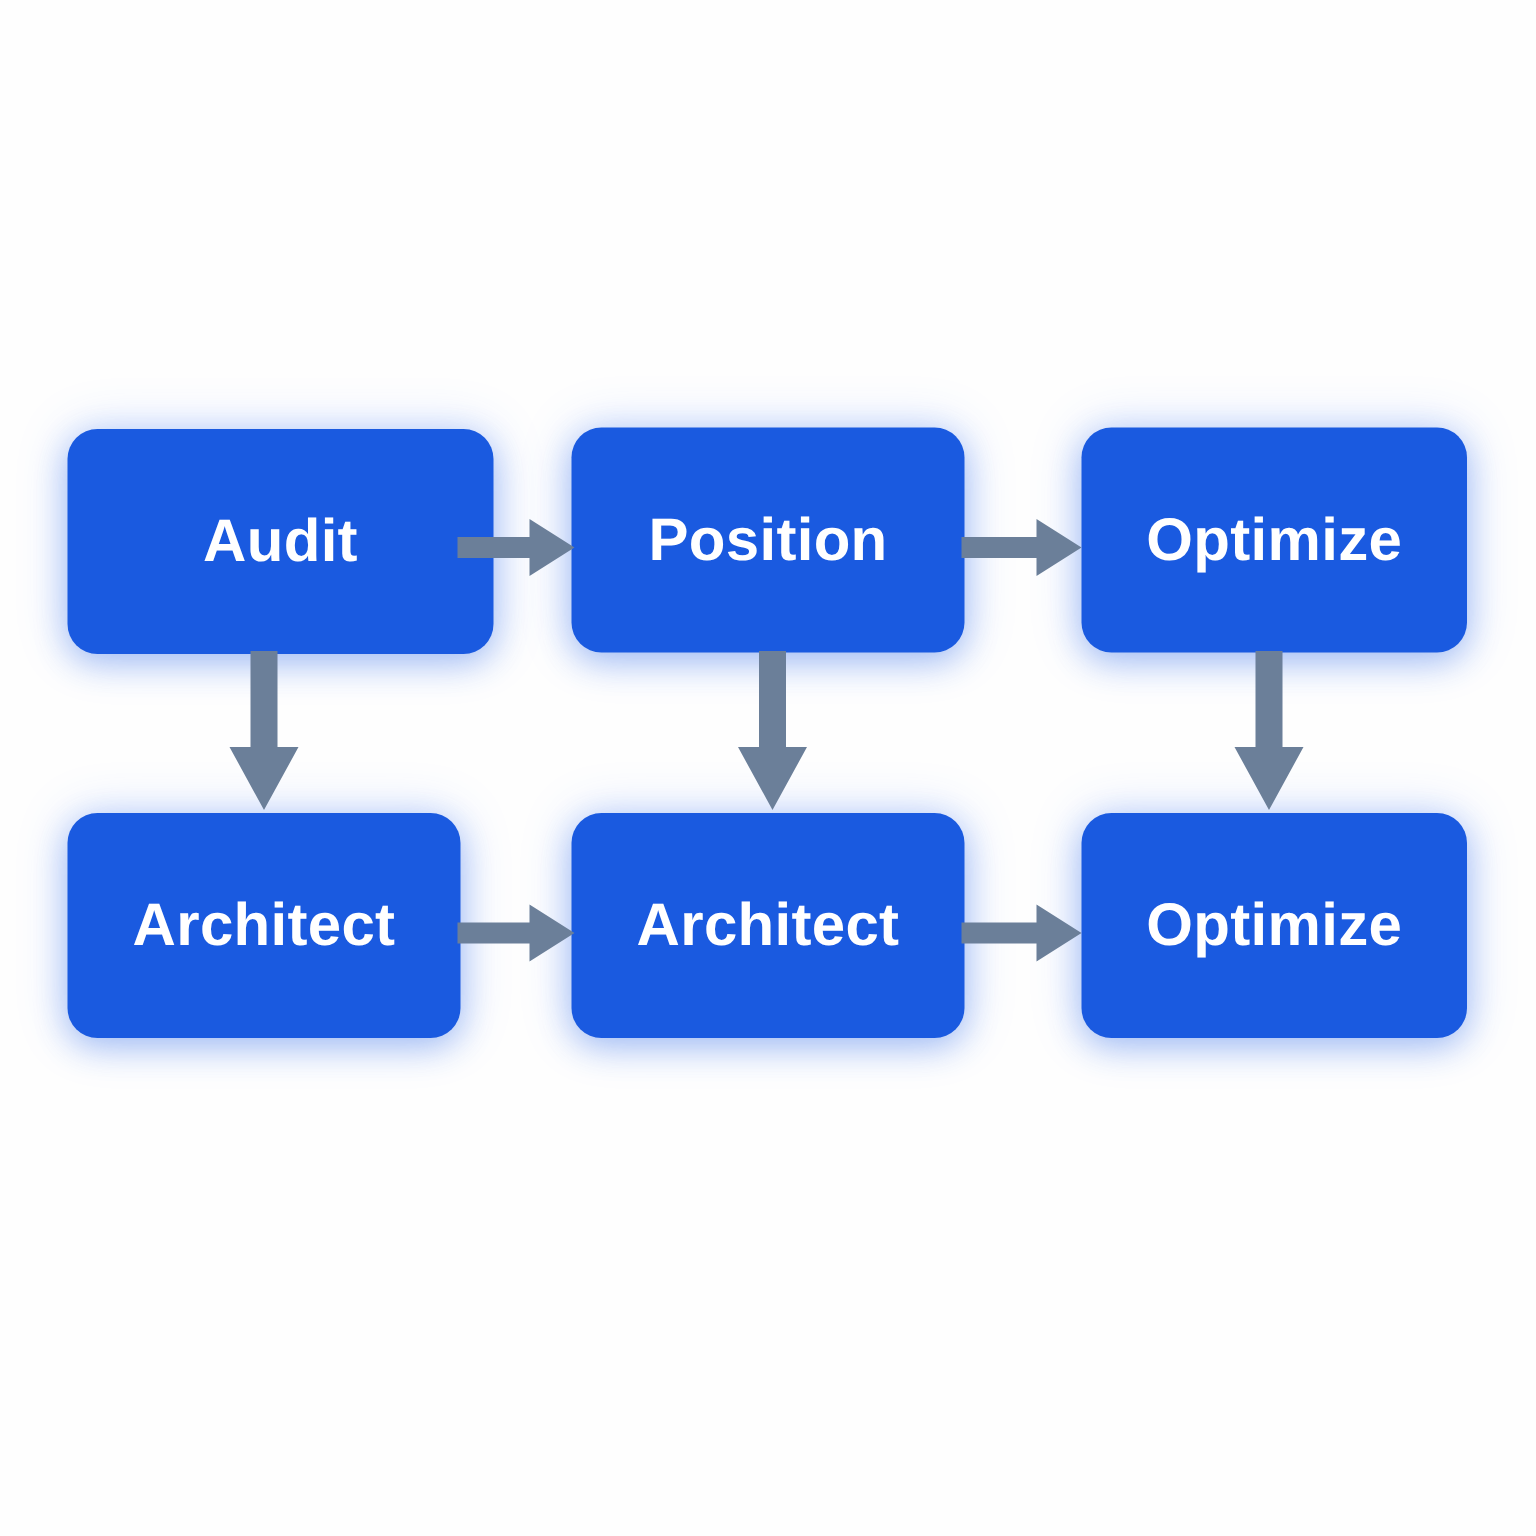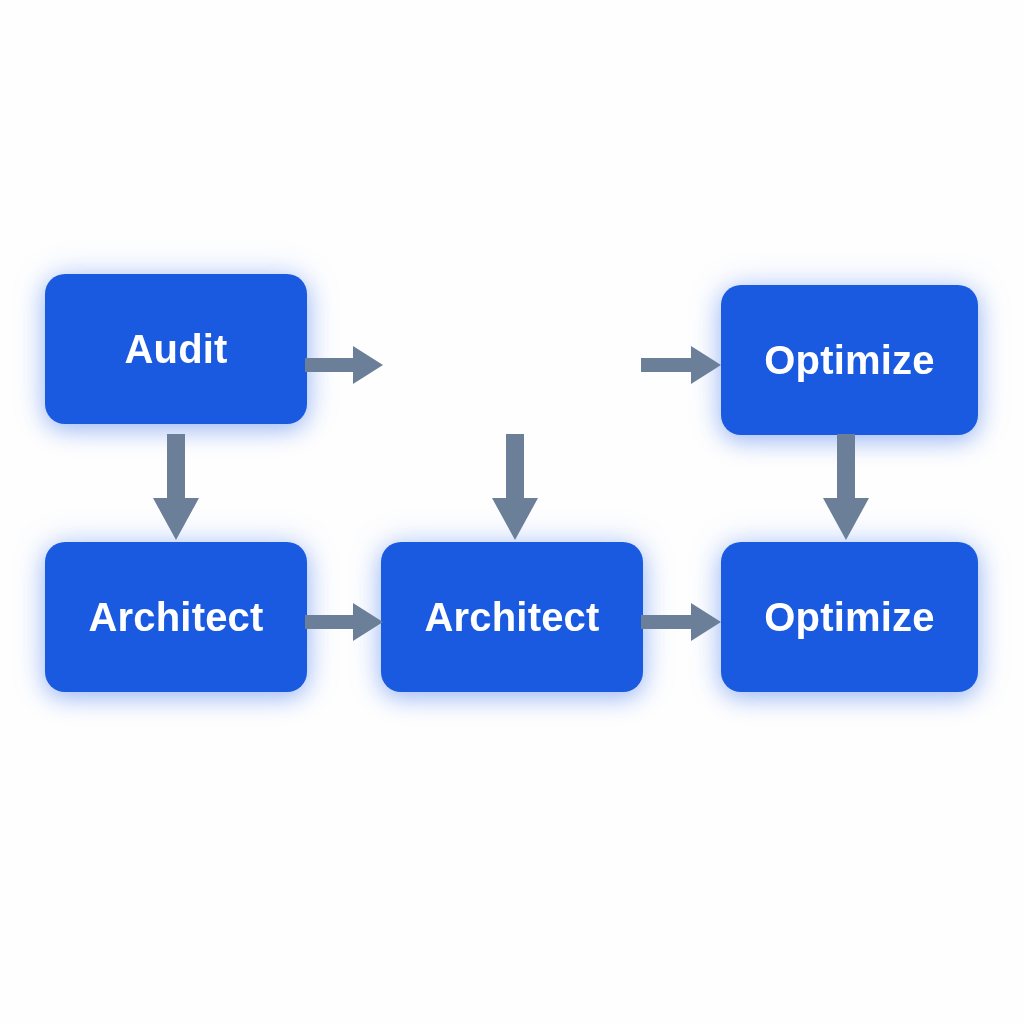--- a/index.html
+++ b/index.html
@@ -40,21 +40,21 @@
                 0 0 34px rgba(60, 120, 255, 0.22);
     padding: 0 10px;
   }
 
   .node-label {
     display: block;
     white-space: nowrap;
   }
 
   
-  #node-audit      { left: 45px;  top: 274px; width: 262px; height: 150px; }
+  #node-audit      { left: 45px;  top: 286px; width: 284px; height: 150px; }
   #node-position   { left: 381px; top: 285px; width: 262px; height: 150px; }
   #node-optimize-1 { left: 721px; top: 285px; width: 257px; height: 150px; }
 
   
   #node-architect-1 { left: 45px;  top: 542px; width: 262px; height: 150px; }
   #node-architect-2 { left: 381px; top: 542px; width: 262px; height: 150px; }
   #node-optimize-2  { left: 721px; top: 542px; width: 257px; height: 150px; }
 
   
   .arrow {
@@ -77,20 +77,23 @@
 </style>
 </head>
 <body>
 
 <div id="canvas">
 
   <div class="node" id="node-audit">
     <span class="node-label">Audit</span>
   </div>
 
+  <div class="node" id="node-position">
+    <span class="node-label">Position</span>
+  </div>
 
   <div class="node" id="node-optimize-1">
     <span class="node-label">Optimize</span>
   </div>
 
   <div class="node" id="node-architect-1">
     <span class="node-label">Architect</span>
   </div>
 
   <div class="node" id="node-architect-2">

